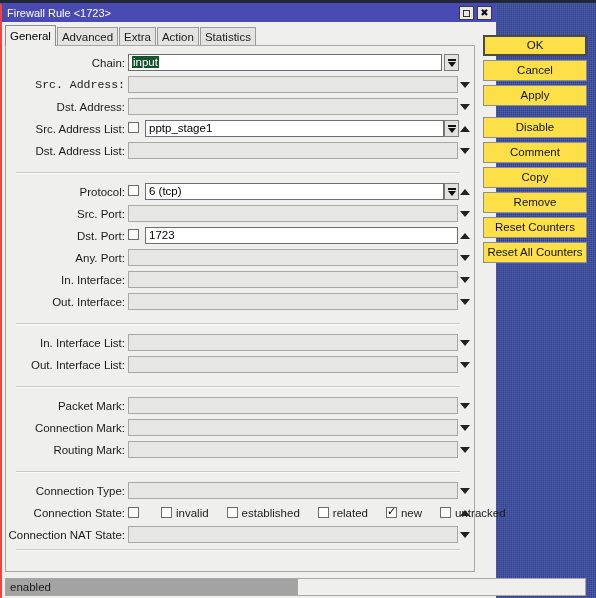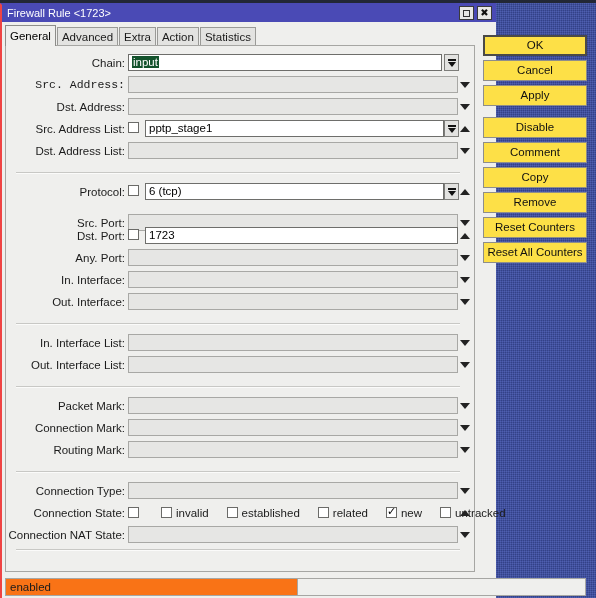--- a/index.html
+++ b/index.html
@@ -111,21 +111,21 @@
     width:104px;height:21px;margin-bottom:4px;
     background:#fde047;border:1px solid #8e8e8b;box-sizing:border-box;
     font-size:11.5px;line-height:19px;text-align:center;color:#111;
     white-space:nowrap;overflow:hidden;
   }
   .btn.primary{border:2px solid #4a4a48;line-height:17px;}
   .btn.gap{margin-top:11px;}
 
   
   .statusbar{position:absolute;left:3px;top:573px;height:18px;display:flex;}
-  .sb1{width:293px;height:18px;background:#f97316;border:1px solid #a6a6a3;box-sizing:border-box;
+  .sb1{width:293px;height:18px;background:#a3a3a3;border:1px solid #a6a6a3;box-sizing:border-box;
        font-size:11.5px;line-height:16px;padding-left:4px;color:#1b1b1b;}
   .sb2{width:288px;height:18px;background:#efefed;border:1px solid #a6a6a3;border-left:none;box-sizing:border-box;}
 </style>
 </head>
 <body>
 
 <div class="desktop"></div>
 <div class="strip-top"></div>
 
 <div class="window">
@@ -194,21 +194,21 @@
       <div class="lbl">Protocol:</div>
       <div class="cb"></div>
       <div class="field narrow enabled" style="width:299px;">6 (tcp)</div>
       <div class="ddbtn">
           <i></i>
           <em></em>
         </div>
       <div class="arr up a1"></div>
     </div>
 
-    <div class="row" style="top:166px;position:absolute;left:0;width:470px;">
+    <div class="row" style="top:157px;position:absolute;left:0;width:470px;">
       <div class="lbl">Src. Port:</div>
       <div class="field wide"></div>
       <div class="arr down a1"></div>
     </div>
 
     <div class="row" style="top:179px;position:absolute;left:0;width:470px;">
       <div class="lbl">Dst. Port:</div>
       <div class="cb"></div>
       <div class="field narrow enabled" style="width:313px;">1723</div>
       <div class="arr up a1"></div>

